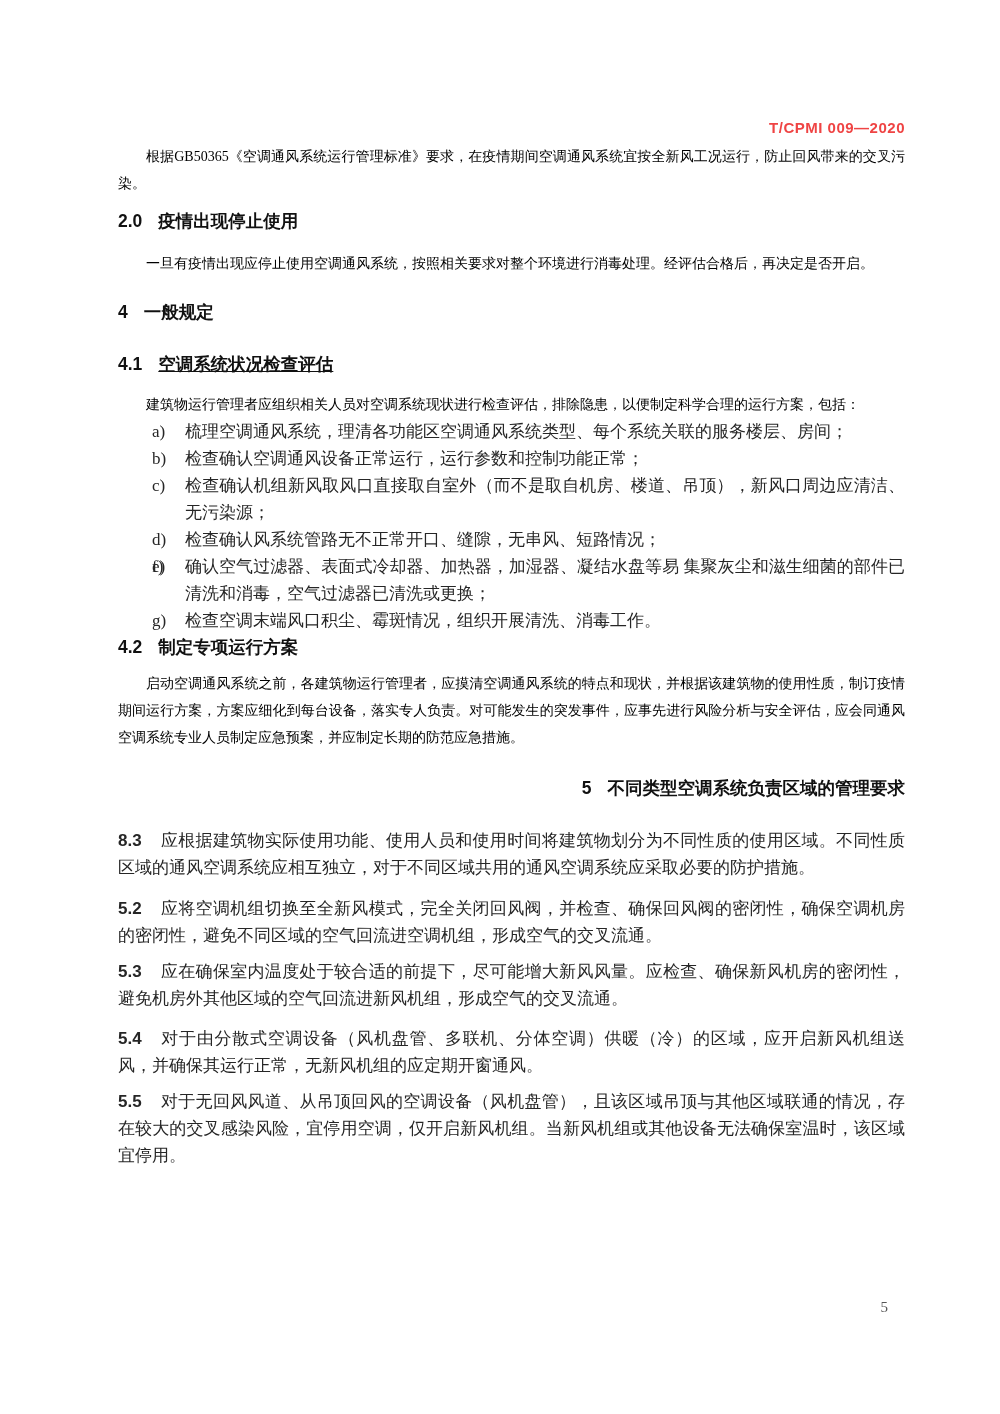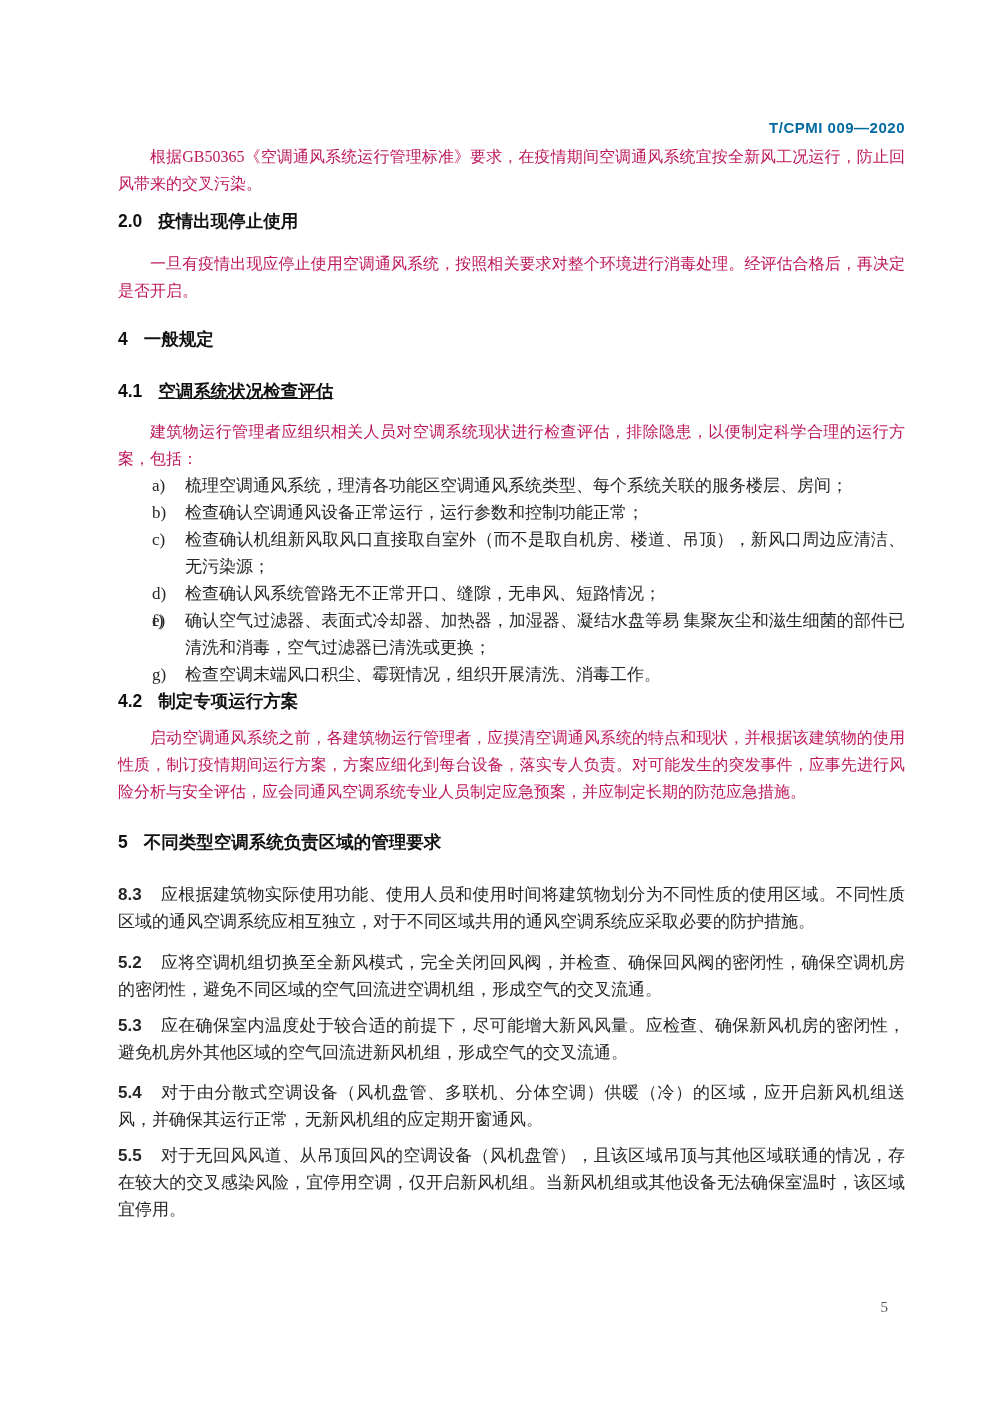--- a/index.html
+++ b/index.html
@@ -18,28 +18,28 @@
     padding: 118px 95px 0 118px;
   }
   .doc-code {
     height: 20px;
     line-height: 20px;
     text-align: right;
     font-family: "Liberation Sans", "DejaVu Sans", sans-serif;
     font-size: 15px;
     font-weight: 600;
     letter-spacing: 0.5px;
-    color: #0369a1;
+    color: #ef4444;
   }
   p.body-para {
-    font-size: 16px;
+    font-size: 14px;
     line-height: 27px;
     text-align: justify;
     text-indent: 2em;
-    color: #be185d;
+    color: #000000;
   }
   .h-sec {
     font-size: 17.5px;
     line-height: 26px;
     font-weight: 700;
     color: #111111;
     font-family: "Liberation Sans", "DejaVu Sans", sans-serif;
   }
   .h-sec .sec-num {
     display: inline-block;
@@ -49,21 +49,21 @@
   }
   .mt-p1   { margin-top: 5px; }
   .mt-h36  { margin-top: 11px; }
   .mt-p36  { margin-top: 16px; }
   .mt-h4   { margin-top: 22px; }
   .mt-h41  { margin-top: 26px; text-decoration: underline; }
   .mt-p41  { margin-top: 14px; }
   .mt-list { margin-top: 0px; }
   .mt-h42  { }
   .mt-p42  { margin-top: 10px; }
-  .mt-h5   { margin-top: 24px; }
+  .mt-h5   { margin-top: 24px; text-align: right; }
   .mt-c51  { margin-top: 26px; }
   .mt-c52  { margin-top: 14px; }
   .mt-c53  { margin-top: 9px; }
   .mt-c54  { margin-top: 13px; }
   .mt-c55  { margin-top: 9px; }
   ul.check-list { list-style: none; }
   ul.check-list li {
     position: relative;
     padding-left: 67px;
     font-size: 17px;

